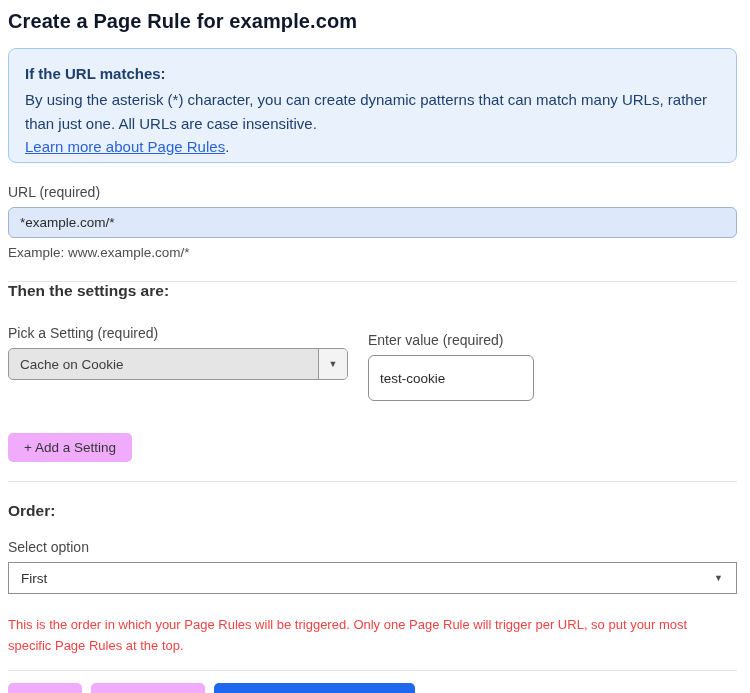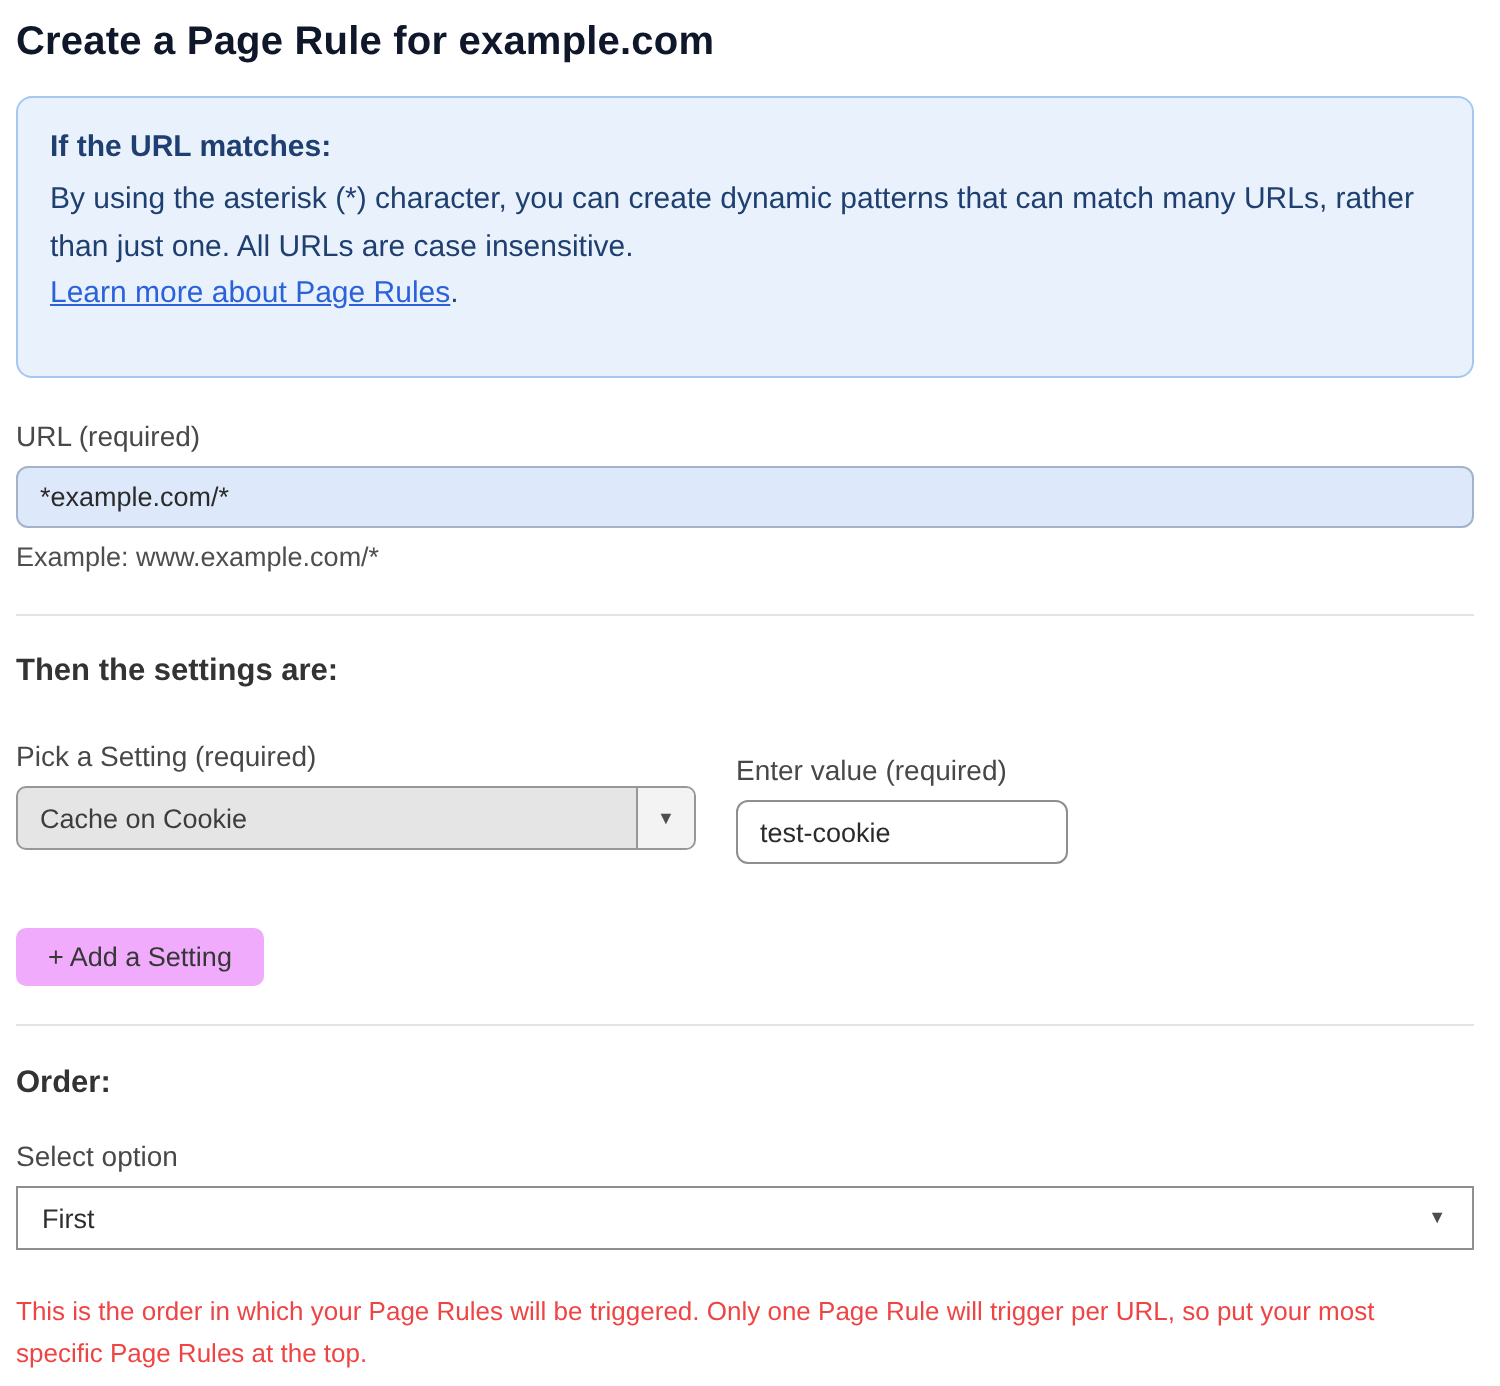--- a/index.html
+++ b/index.html
@@ -19,21 +19,21 @@
     color: #0f172a;
     letter-spacing: 0.1px;
     margin-top: 2px;
   }
 
   .info-box {
     margin-top: 15px;
     background: #e9f2fc;
     border: 1px solid #a6c8ef;
     border-radius: 8px;
-    padding: 13px 16px 30px 16px;
+    padding: 13px 16px 4px 16px;
     color: #1e3f6f;
     font-size: 15px;
     line-height: 1.55;
   }
   .info-box .info-heading {
     font-weight: bold;
     margin-bottom: 3px;
   }
   .info-link {
     color: #2b62d9;
@@ -74,21 +74,21 @@
   }
   .divider-1 { margin-top: 21px; }
   .divider-2 { margin-top: 19px; }
   .divider-3 { margin-top: 13px; }
 
   .section-heading {
     font-size: 15.5px;
     font-weight: bold;
     color: #333;
   }
-  .settings-heading { margin-top: 19px; }
+  .settings-heading { }
 
   .settings-row {
     display: flex;
     align-items: flex-start;
     margin-top: 25px;
     gap: 20px;
   }
   .setting-col-left { width: 340px; }
   .setting-col-right { width: 166px; padding-top: 7px; }
 
@@ -120,21 +120,21 @@
   }
   .arrow-glyph {
     font-size: 9px;
     color: #4d4d4d;
     line-height: 1;
   }
 
   .text-input {
     display: block;
     width: 100%;
-    height: 32px;
+    height: 46px;
     background: #ffffff;
     border: 1px solid #8f8f8f;
     border-radius: 6px;
     padding: 0 11px;
     font-family: "Liberation Sans", sans-serif;
     font-size: 13.5px;
     color: #2b2b2b;
     outline: none;
   }
 

